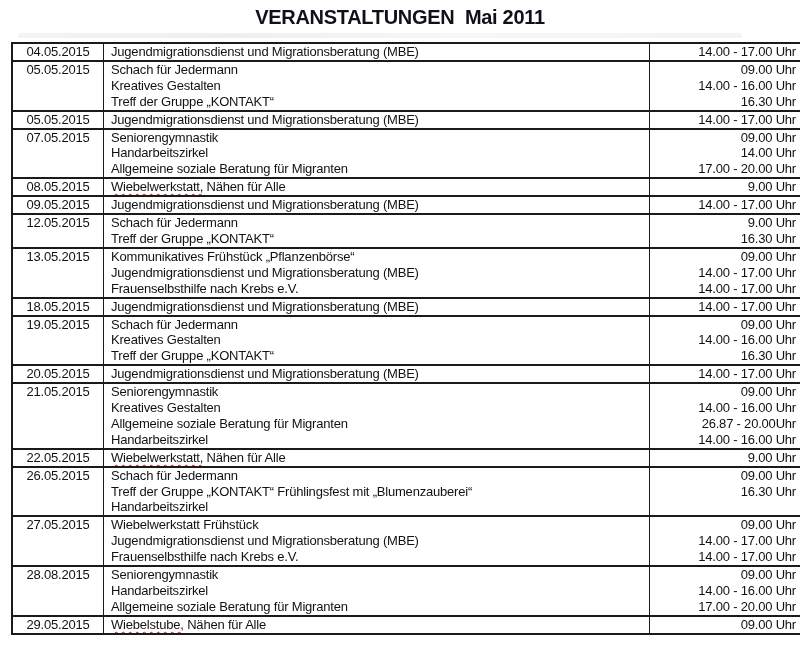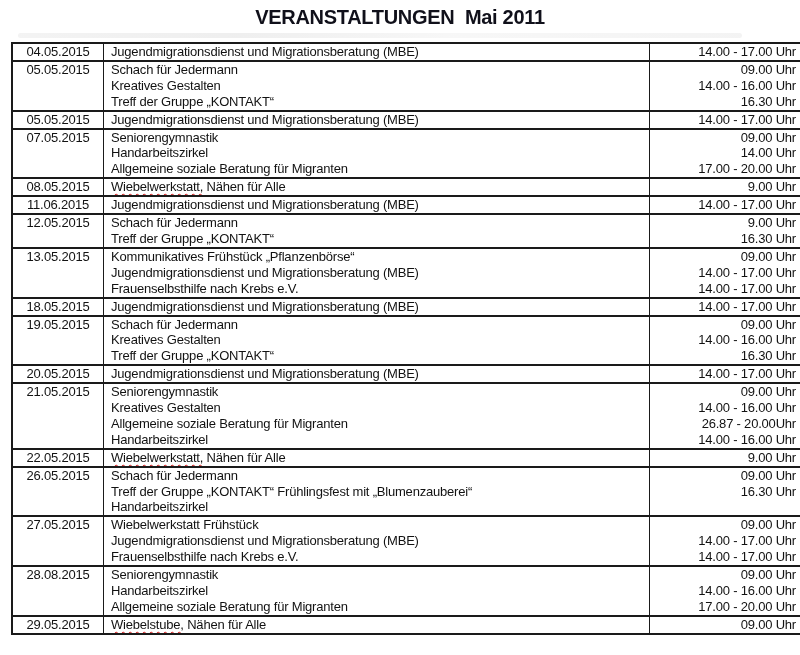--- a/index.html
+++ b/index.html
@@ -126,21 +126,21 @@
         <tr>
           <td class="col-date">08.05.2015</td>
           <td class="col-event">
             <div class="evline"><span class="misspell">Wiebelwerkstatt,</span><span> Nähen für Alle</span></div>
           </td>
           <td class="col-time">
             <div class="evtime">9.00 Uhr</div>
           </td>
         </tr>
         <tr>
-          <td class="col-date">11.06.2015</td>
+          <td class="col-date">09.05.2015</td>
           <td class="col-event">
             <div class="evline"><span>Jugendmigrationsdienst und Migrationsberatung (MBE)</span></div>
           </td>
           <td class="col-time">
             <div class="evtime">14.00 - 17.00 Uhr</div>
           </td>
         </tr>
         <tr>
           <td class="col-date">12.05.2015</td>
           <td class="col-event">

